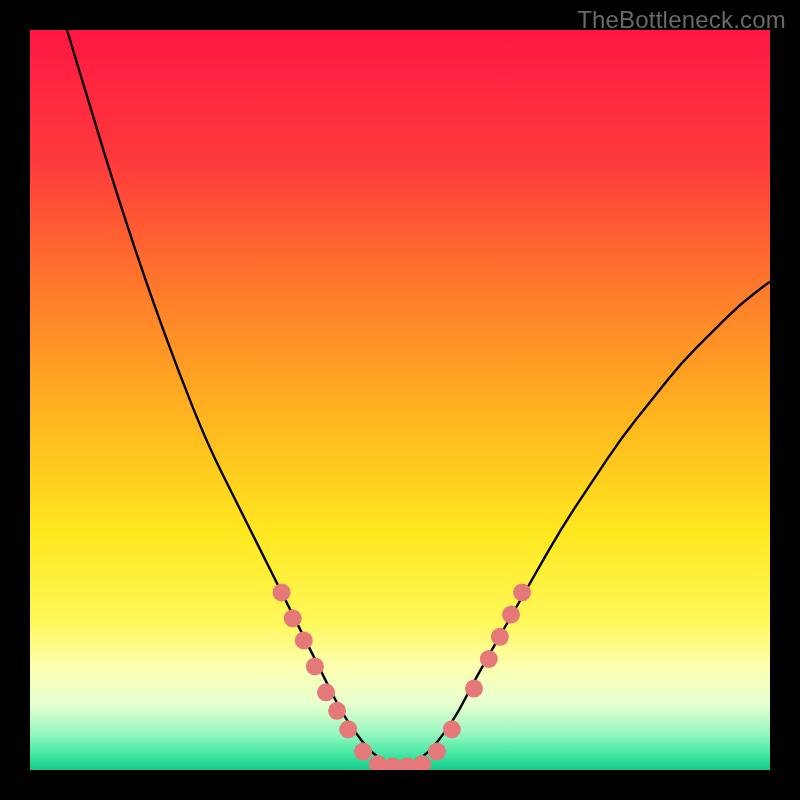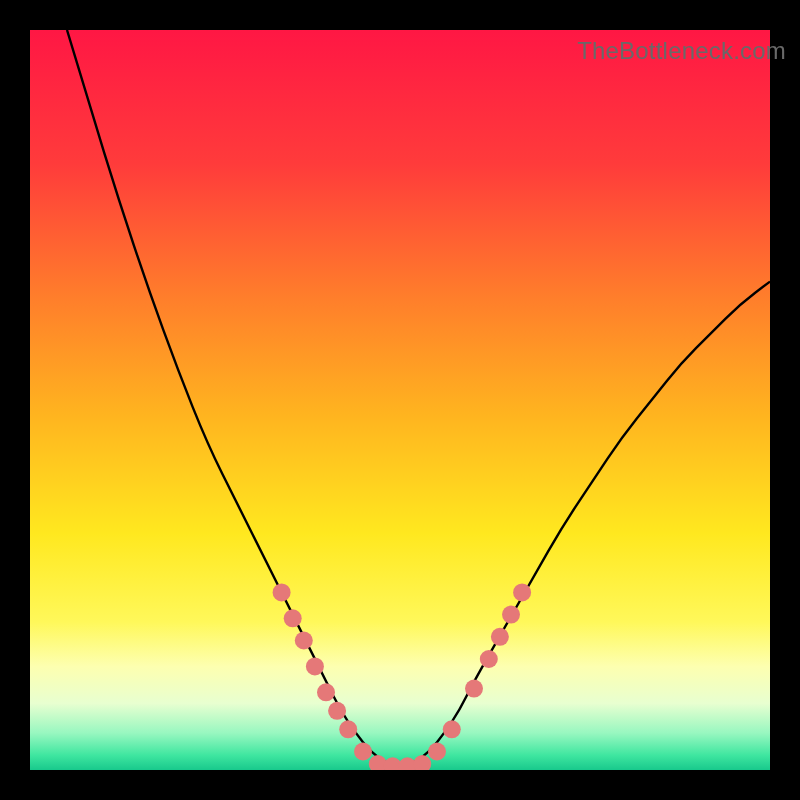--- a/index.html
+++ b/index.html
@@ -19,21 +19,20 @@
   .watermark {
     position: absolute;
     top: 6px;
     right: 14px;
     font-family: Arial, Helvetica, sans-serif;
     font-size: 24px;
     font-weight: 500;
     color: #696969;
     z-index: 10;
     letter-spacing: 0.2px;
-    margin-top: 31px;
   }
   svg.plot {
     position: absolute;
     left: 30px;
     top: 30px;
     width: 740px;
     height: 740px;
   }
 </style>
 </head>

